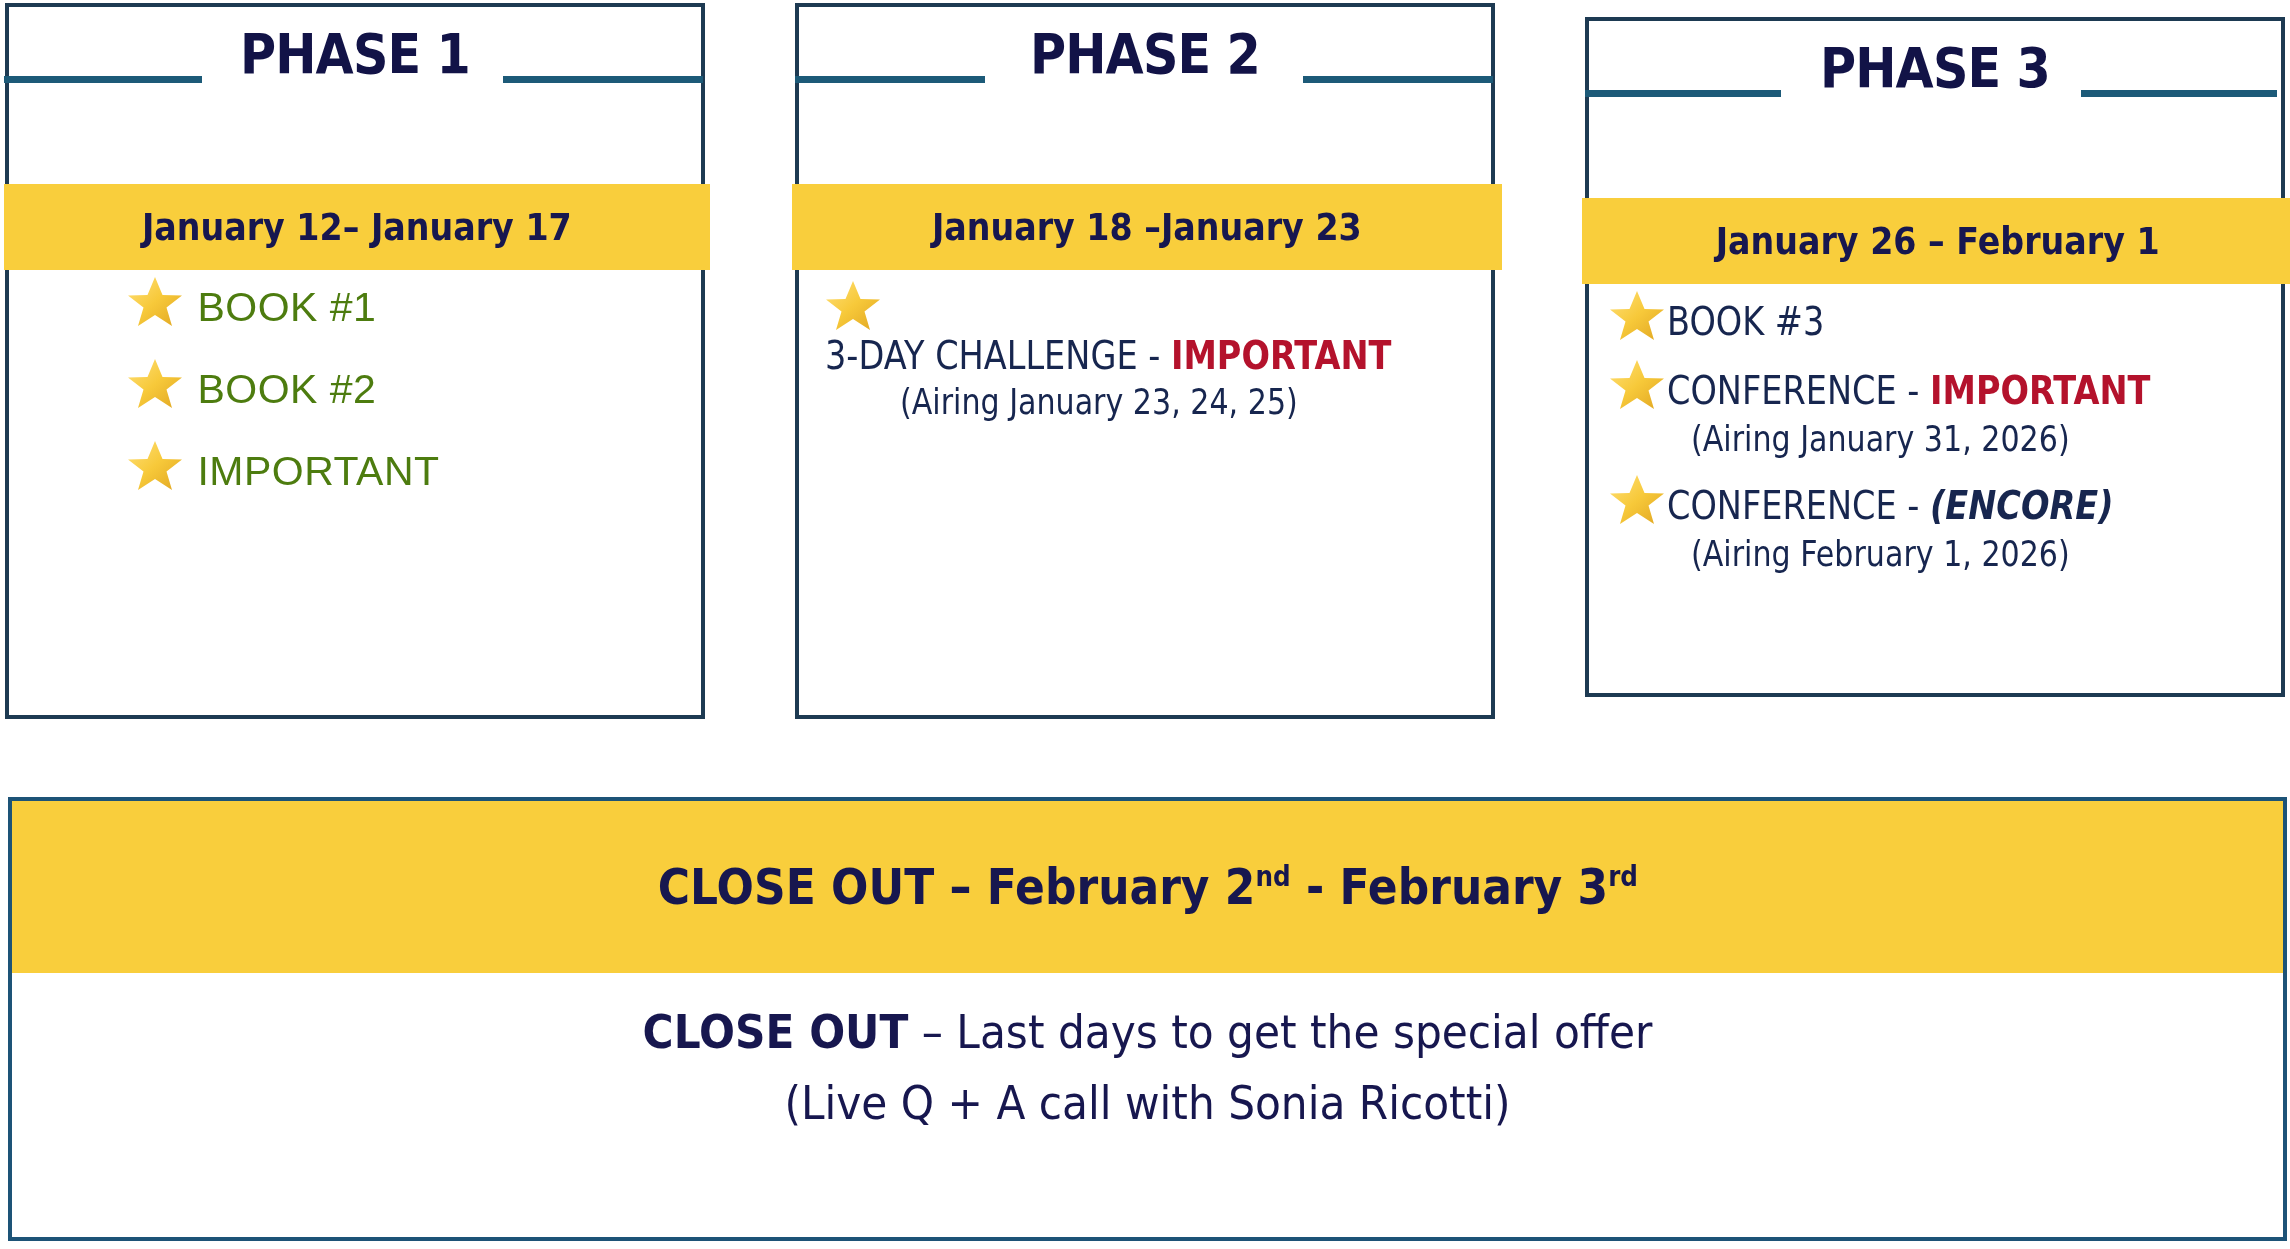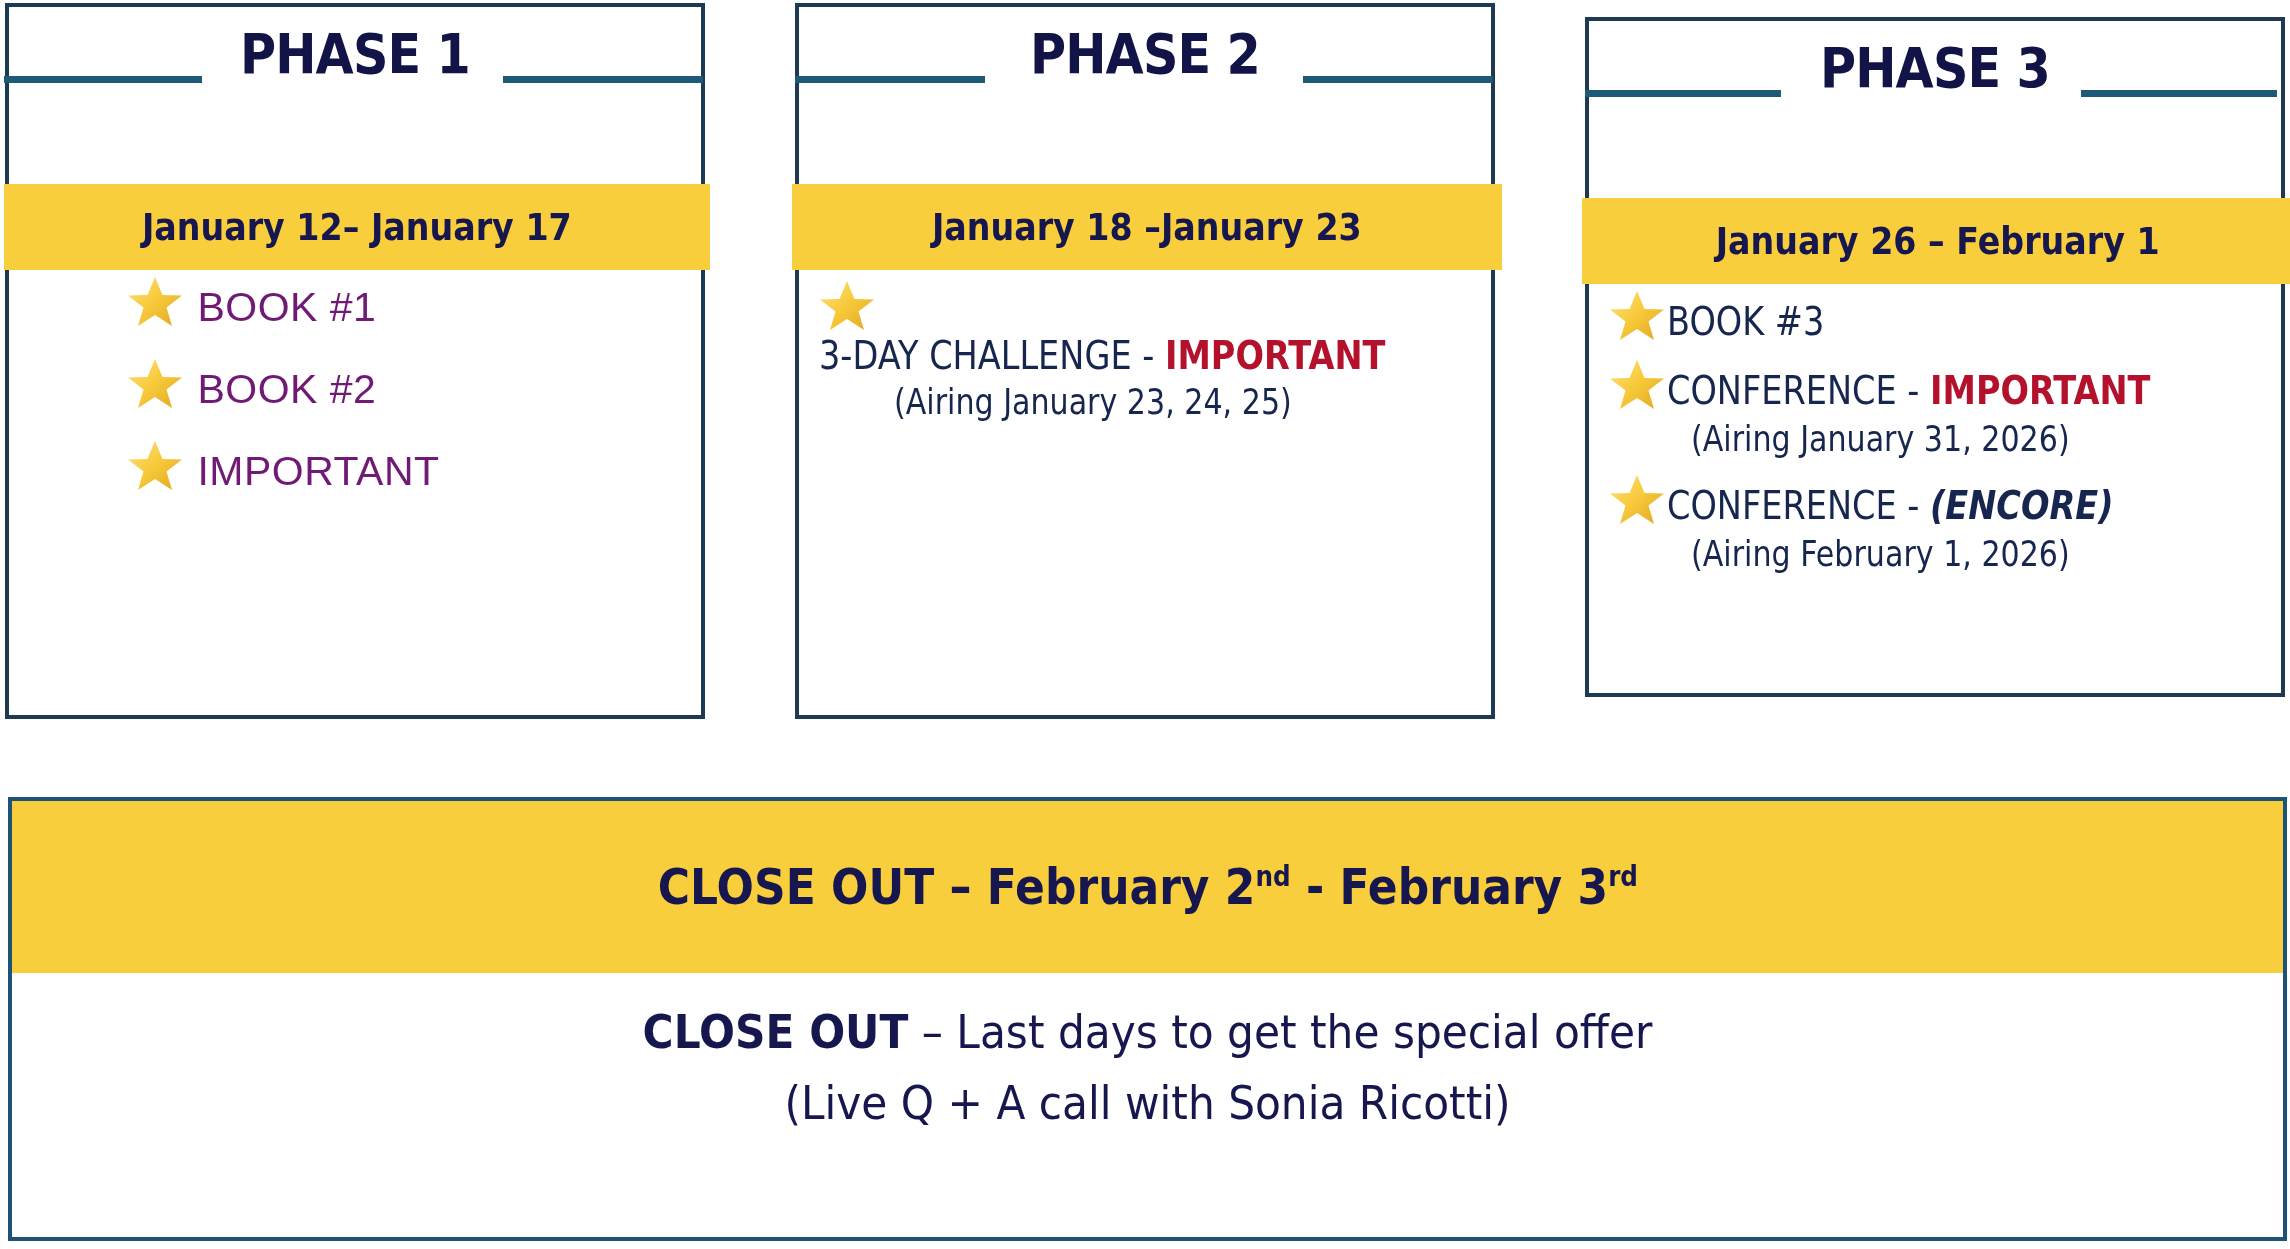--- a/index.html
+++ b/index.html
@@ -53,26 +53,26 @@
     display:inline-block;vertical-align:-8px;
     width:56px;height:54px;margin-right:2px;
   }
   .item-text{display:inline;}
 
   
   #phase1 .items{padding-left:118px;}
   #phase1 .item{margin-bottom:26px;}
   #phase1 .item-text{
     font-family:"Liberation Sans", sans-serif;
-    font-size:41px;color:#701a75;font-weight:400;letter-spacing:.5px;
+    font-size:41px;color:#4d7c0f;font-weight:400;letter-spacing:.5px;
   }
   #phase1 .star{margin-right:10px;}
 
   
-  #phase2 .items{padding-left:20px;top:272px;}
+  #phase2 .items{padding-left:26px;top:272px;}
   #phase3 .items{padding-left:20px;top:268px;}
   .cond{
     font-family:"DejaVu Sans", sans-serif;
     color:#17264f;font-weight:400;font-size:39px;
     transform:scaleX(0.86);transform-origin:left center;display:inline-block;
     white-space:nowrap;
   }
   .important{color:#b4122c;font-weight:bold;}
   .encore{font-style:italic;font-weight:bold;color:#17264f;}
   .sub{

